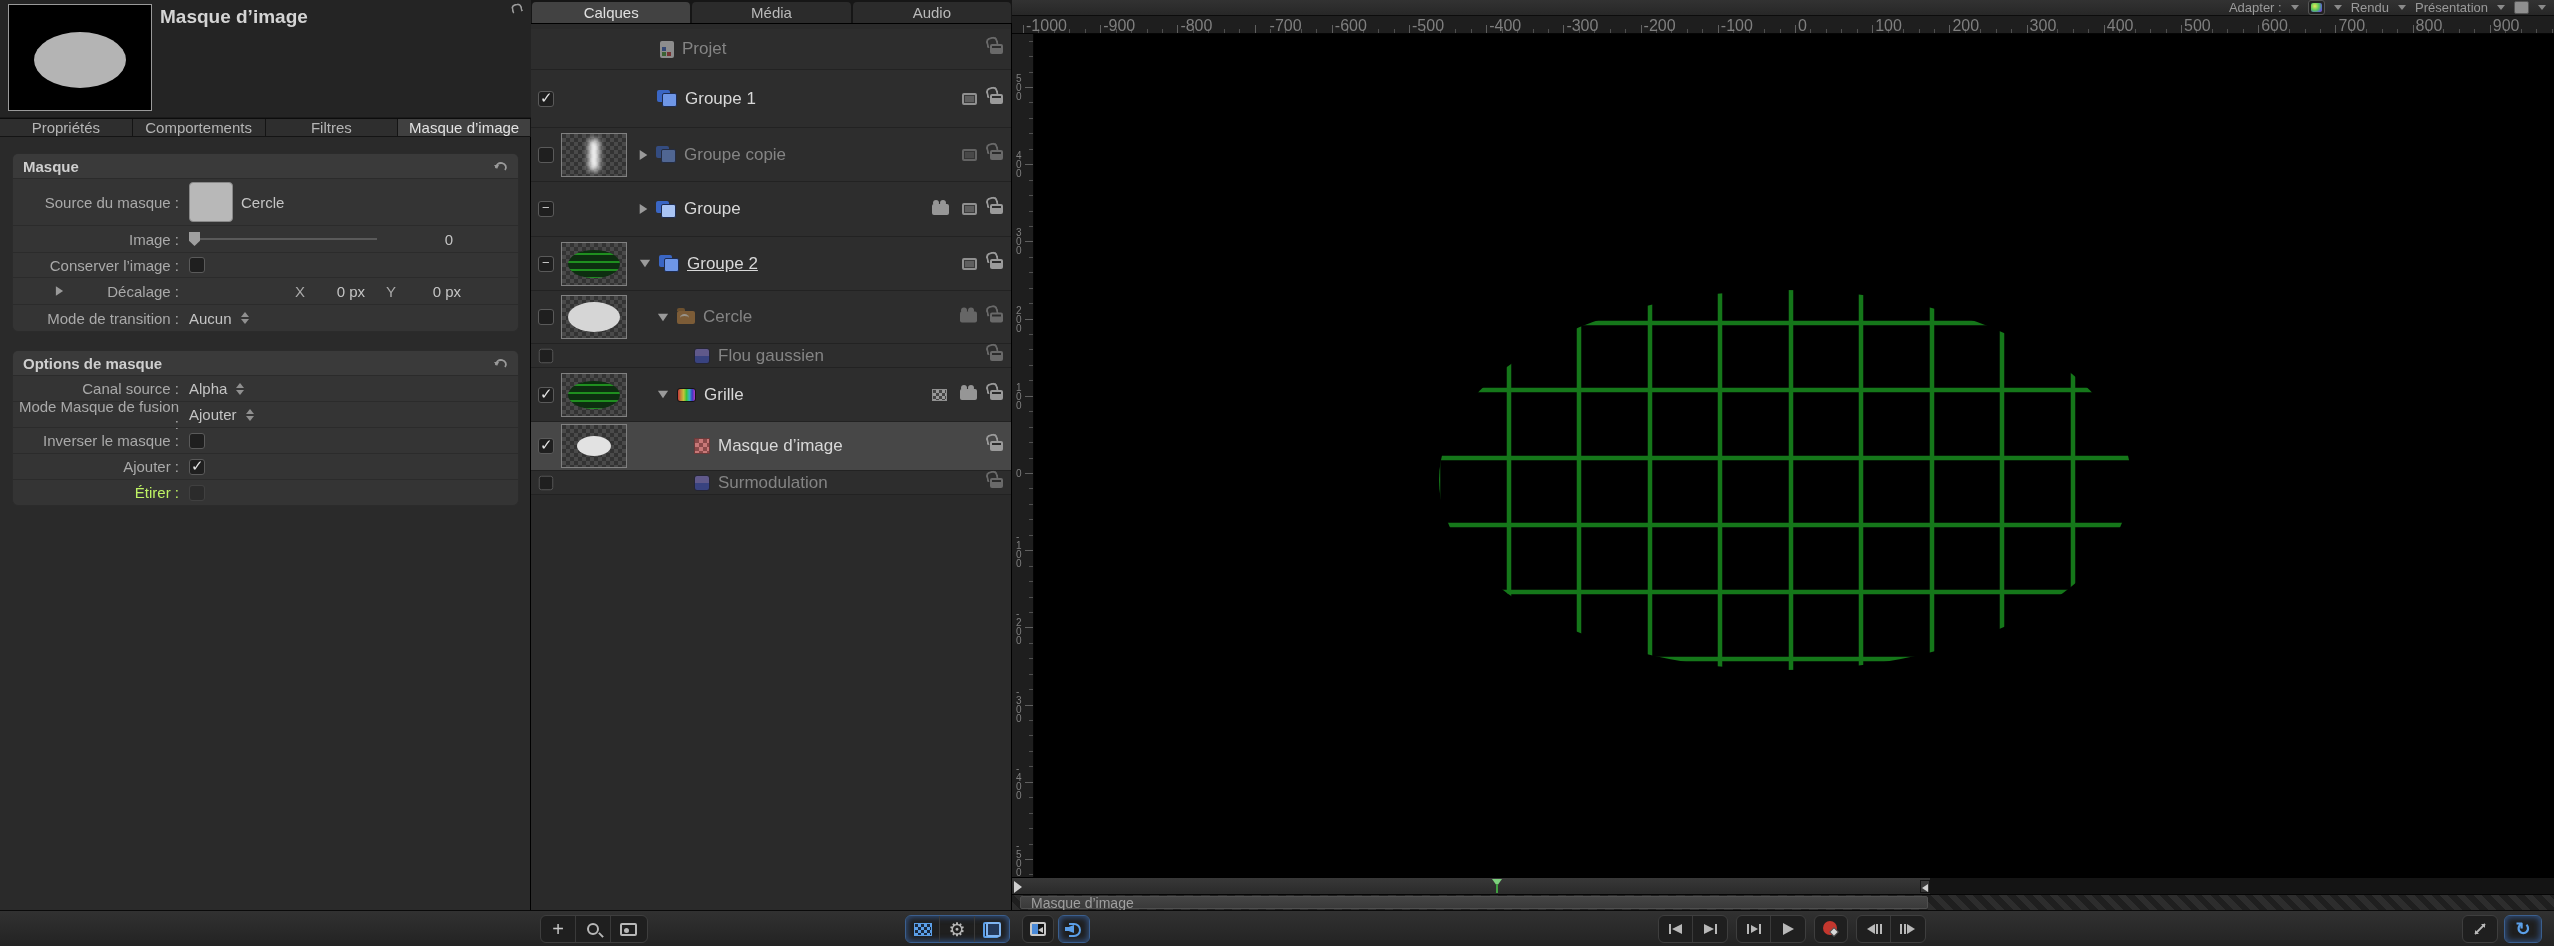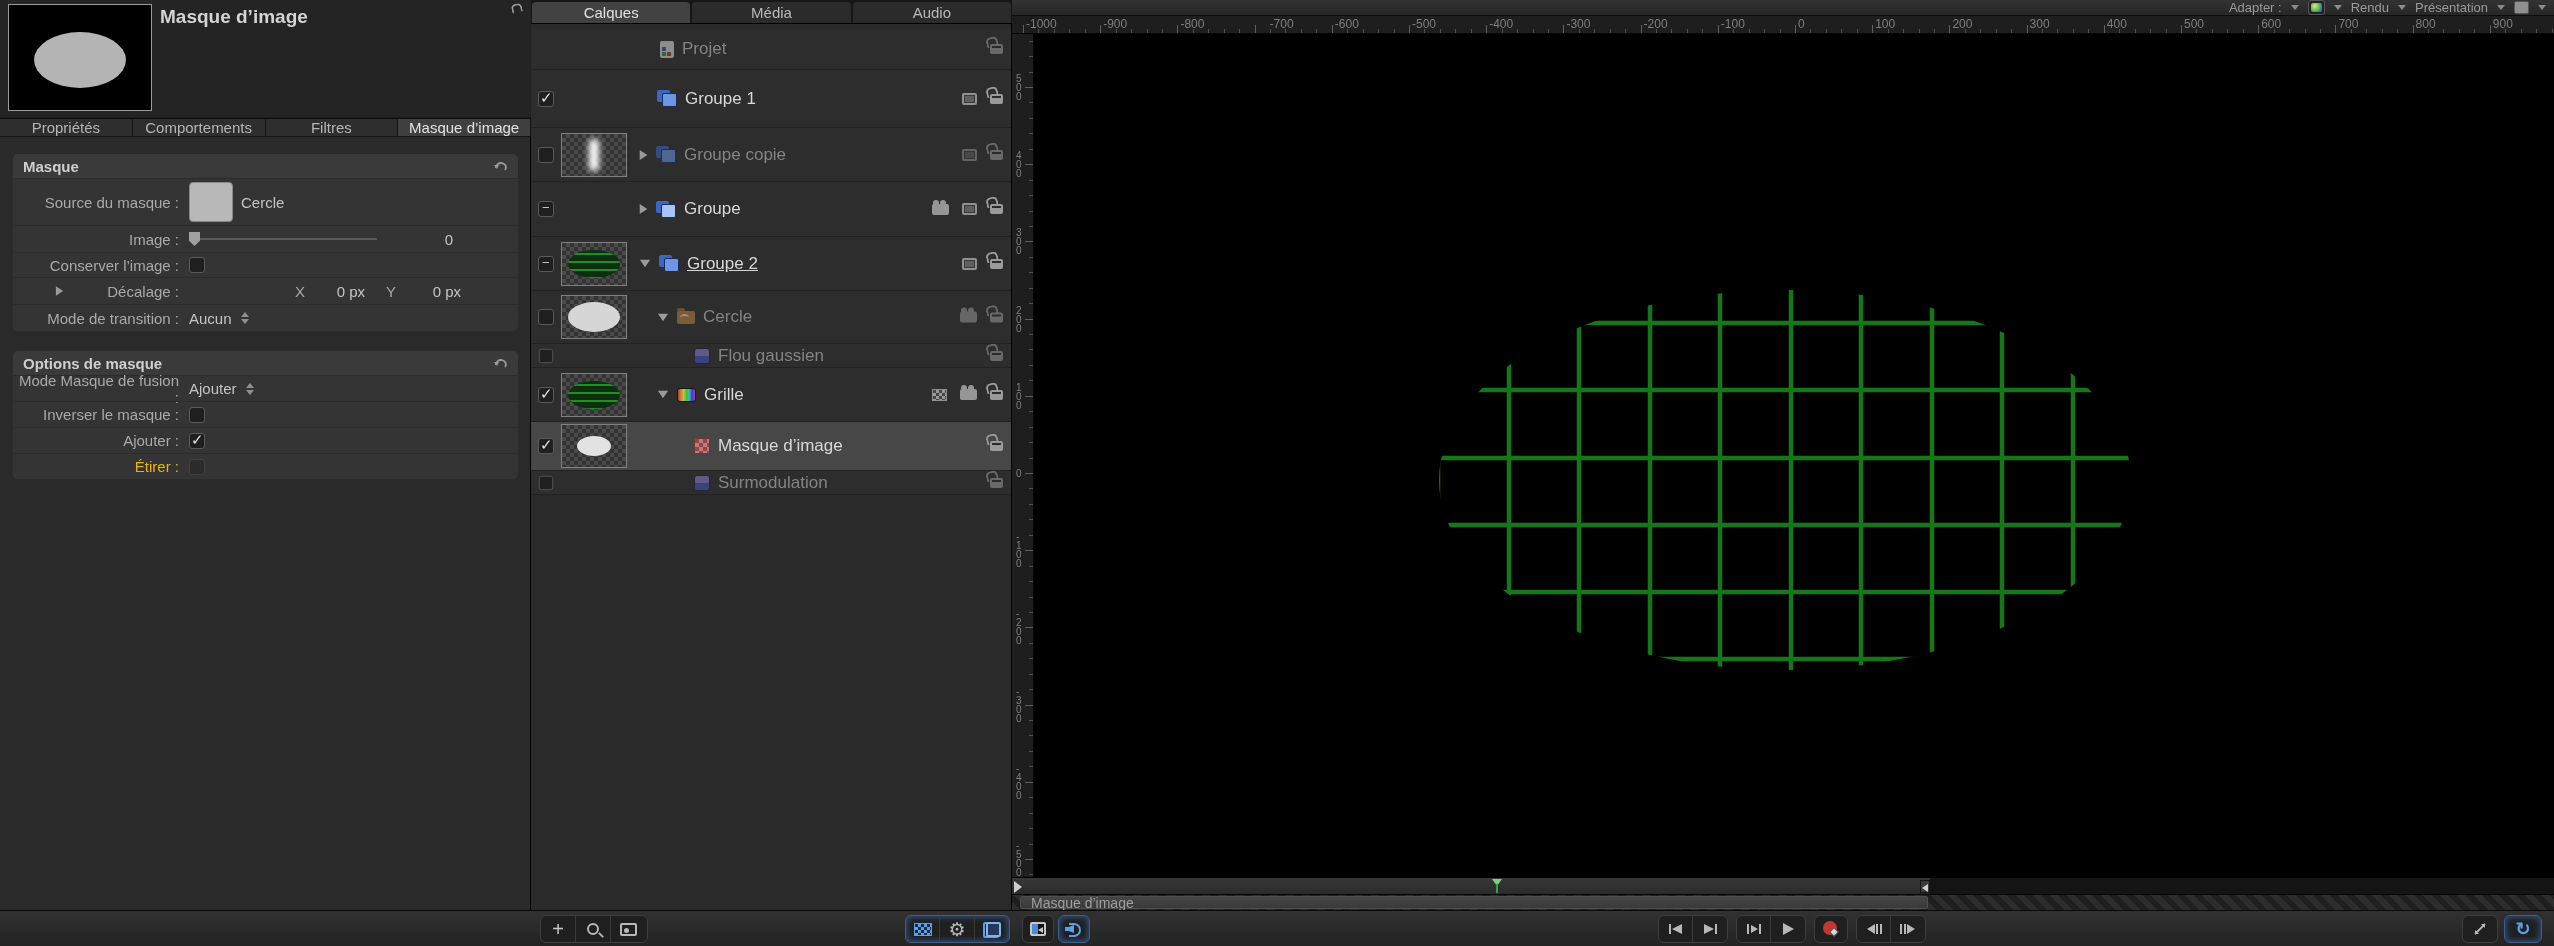--- a/index.html
+++ b/index.html
@@ -51,21 +51,21 @@
     color:#b5b5b5; background:#2e2e2e; border-right:1px solid #141414; }
   #insp-tabs .itab.active { background:#404040; color:#e2e2e2; }
 
   .section { margin:16px 12px 0 12px; background:#343434; border:1px solid #2b2b2b; border-radius:6px; overflow:hidden; }
   .sec-head { height:24px; display:flex; align-items:center; padding:0 10px; background:#3a3a3a;
     font-size:15px; font-weight:bold; color:#cfcfcf; }
   .sec-head .reset { margin-left:auto; }
   .irow { position:relative; display:flex; align-items:center; border-top:1px solid #2b2b2b; font-size:15px; }
   .ilabel { width:166px; text-align:right; color:#a9a9a9; flex:none; }
   .ictrl { margin-left:10px; display:flex; align-items:center; color:#c4c4c4; }
-  .dim-lab { color:#eab308; }
+  .dim-lab { color:#bef264; }
 
   .swatch { width:44px; height:40px; background:#b8b8b8; border-radius:4px; border:1px solid #888; }
   .slider { position:relative; width:188px; height:14px; }
   .slider .track { position:absolute; left:0; right:0; top:6px; height:2px; background:#5a5a5a; }
   .slider .thumb { position:absolute; left:0; top:0; width:11px; height:14px; background:#9f9f9f;
     clip-path:polygon(0 0,100% 0,100% 62%,50% 100%,0 62%); }
   .num-val { color:#c4c4c4; }
 
   
   #layers { position:absolute; left:531px; top:0; width:481px; height:910px; background:#2a2a2a;
@@ -128,21 +128,21 @@
     font-size:13px; color:#9a9a9a; }
   .mini-arrow { width:0; height:0; border-left:4px solid transparent; border-right:4px solid transparent; border-top:5px solid #8a8a8a; }
   .swatch-color { width:17px; height:15px; border-radius:3px; background:#222; border:1px solid #555; position:relative; }
   .swatch-color::after { content:""; position:absolute; inset:2px; border-radius:2px;
     background:radial-gradient(circle at 35% 35%, #e8e85a, #58c858 45%, #5858d8 80%, #c858c8); }
   .swatch-gray { width:15px; height:13px; border-radius:2px; background:#8f8f8f; border:1px solid #555; }
 
   #h-ruler { position:absolute; left:0; top:16px; right:0; height:18px; background:#1e1e1e; border-bottom:1px solid #050505; overflow:hidden; }
   #h-ruler .ht { position:absolute; bottom:0; width:1px; height:4px; background:#4f4f4f; }
   #h-ruler .ht.mj { height:8px; background:#5f5f5f; }
-  #h-ruler .hl { position:absolute; top:1px; font-size:12px; color:#7f7f7f; white-space:nowrap; }
+  #h-ruler .hl { position:absolute; top:1px; font-size:16px; color:#7f7f7f; white-space:nowrap; }
   #c-area { position:absolute; left:0; top:34px; width:1542px; height:843px; background:#000; overflow:hidden; }
   #v-ruler { position:absolute; left:0; top:0; bottom:0; width:22px; background:#1e1e1e;
     border-right:1px solid #050505; overflow:hidden; z-index:3; }
   #v-ruler .vt { position:absolute; right:0; height:1px; width:4px; background:#4f4f4f; }
   #v-ruler .vt.mj { width:8px; background:#5f5f5f; }
   #v-ruler .vl { position:absolute; left:4px; font-size:10px; line-height:9px; color:#7f7f7f;
     white-space:pre; transform:translateY(-50%); }
 
   #scrub { position:absolute; left:0; top:877px; width:1542px; height:17px; background:#141414; border-top:1px solid #000; }
   #scrub-bar { position:absolute; left:0; top:0; height:100%; background:linear-gradient(#383838,#2a2a2a); }
@@ -279,20 +279,30 @@
 
     <div class="section" style="margin-top:18px">
       <div class="sec-head">
         <span>Options de masque</span>
         <span class="reset">
           <svg class="ticon" width="15" height="13" viewBox="0 0 15 13">
               <path d="M12 10a5 4.4 0 1 0-9-2" fill="none" stroke="#9a9a9a" stroke-width="1.8"></path>
               <path d="M1 5l3 4 2-4z" fill="#9a9a9a"></path>
             </svg>
         </span>
+      </div>
+      <div class="irow" style="height:26px">
+        <div class="ilabel">Canal source :</div>
+        <div class="ictrl">
+          <span>Alpha</span>
+          <span class="stepper">
+              <b class="up"></b>
+              <b class="dn"></b>
+            </span>
+        </div>
       </div>
       <div class="irow" style="height:26px">
         <div class="ilabel">Mode Masque de fusion :</div>
         <div class="ictrl">
           <span>Ajouter</span>
           <span class="stepper">
               <b class="up"></b>
               <b class="dn"></b>
             </span>
         </div>

